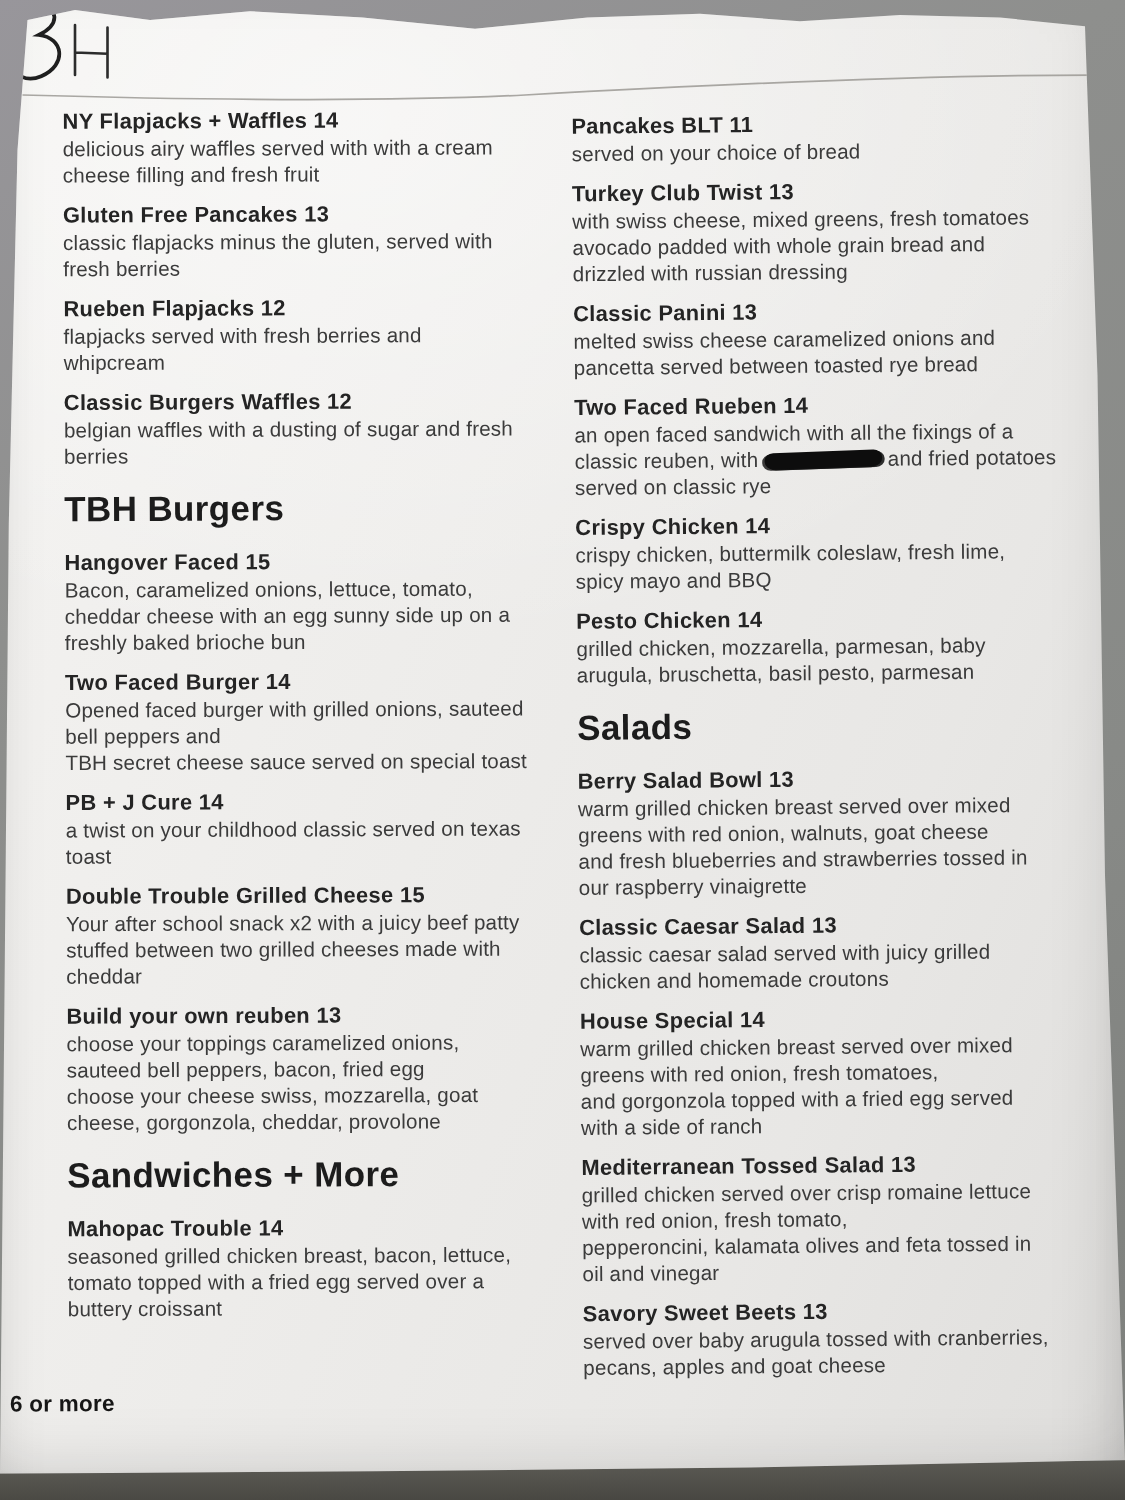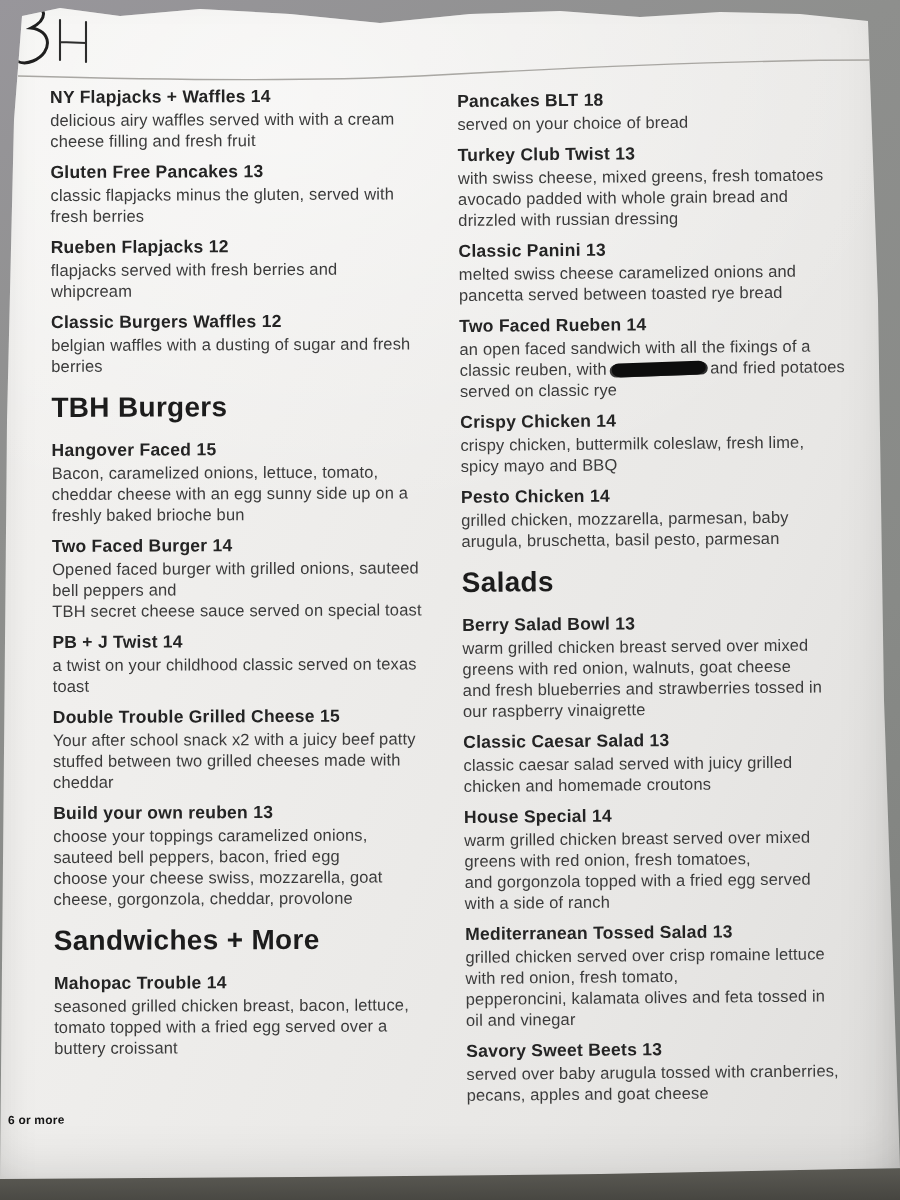--- a/index.html
+++ b/index.html
@@ -51,21 +51,21 @@
     font-size:28px; font-weight:700; color:#1c1c1c; letter-spacing:.3px;
     margin:15px 0 15px 0; line-height:32px;
   }
   .redact {
     display:inline-block; width:94px; height:13px; background:#0d0d0d;
     border-radius:7px / 6px; transform:rotate(-1.5deg) translateY(1px);
     box-shadow:2px 1px 0 rgba(13,13,13,.85), -2px 1px 0 rgba(13,13,13,.8);
     vertical-align:baseline;
   }
   .footer-note {
-    position:absolute; left:8px; top:1113px; font-weight:700; font-size:12px;
+    position:absolute; left:8px; top:1113px; font-weight:700; font-size:18px;
     color:#161616; letter-spacing:.2px; transform:rotate(-0.4deg);
   }
 </style>
 </head>
 <body>
 
 <div class="table-edge"></div>
 
 <div class="paper">
 
@@ -115,21 +115,21 @@
     </div>
 
     <div class="mi">
       <div class="mi-name"><span>Two Faced Burger</span> <span>14</span></div>
       <div class="mi-desc">Opened faced burger with grilled onions, sauteed
 bell peppers and
 TBH secret cheese sauce served on special toast</div>
     </div>
 
     <div class="mi">
-      <div class="mi-name"><span>PB + J Twist</span> <span>14</span></div>
+      <div class="mi-name"><span>PB + J Cure</span> <span>14</span></div>
       <div class="mi-desc">a twist on your childhood classic served on texas
 toast</div>
     </div>
 
     <div class="mi">
       <div class="mi-name"><span>Double Trouble Grilled Cheese</span> <span>15</span></div>
       <div class="mi-desc">Your after school snack x2 with a juicy beef patty
 stuffed between two grilled cheeses made with
 cheddar</div>
     </div>
@@ -149,21 +149,21 @@
       <div class="mi-desc">seasoned grilled chicken breast, bacon, lettuce,
 tomato topped with a fried egg served over a
 buttery croissant</div>
     </div>
 
   </div>
 
   <div class="col col-right">
 
     <div class="mi">
-      <div class="mi-name"><span>Pancakes BLT</span> <span>18</span></div>
+      <div class="mi-name"><span>Pancakes BLT</span> <span>11</span></div>
       <div class="mi-desc">served on your choice of bread</div>
     </div>
 
     <div class="mi">
       <div class="mi-name"><span>Turkey Club Twist</span> <span>13</span></div>
       <div class="mi-desc">with swiss cheese, mixed greens, fresh tomatoes
 avocado padded with whole grain bread and
 drizzled with russian dressing</div>
     </div>
 

